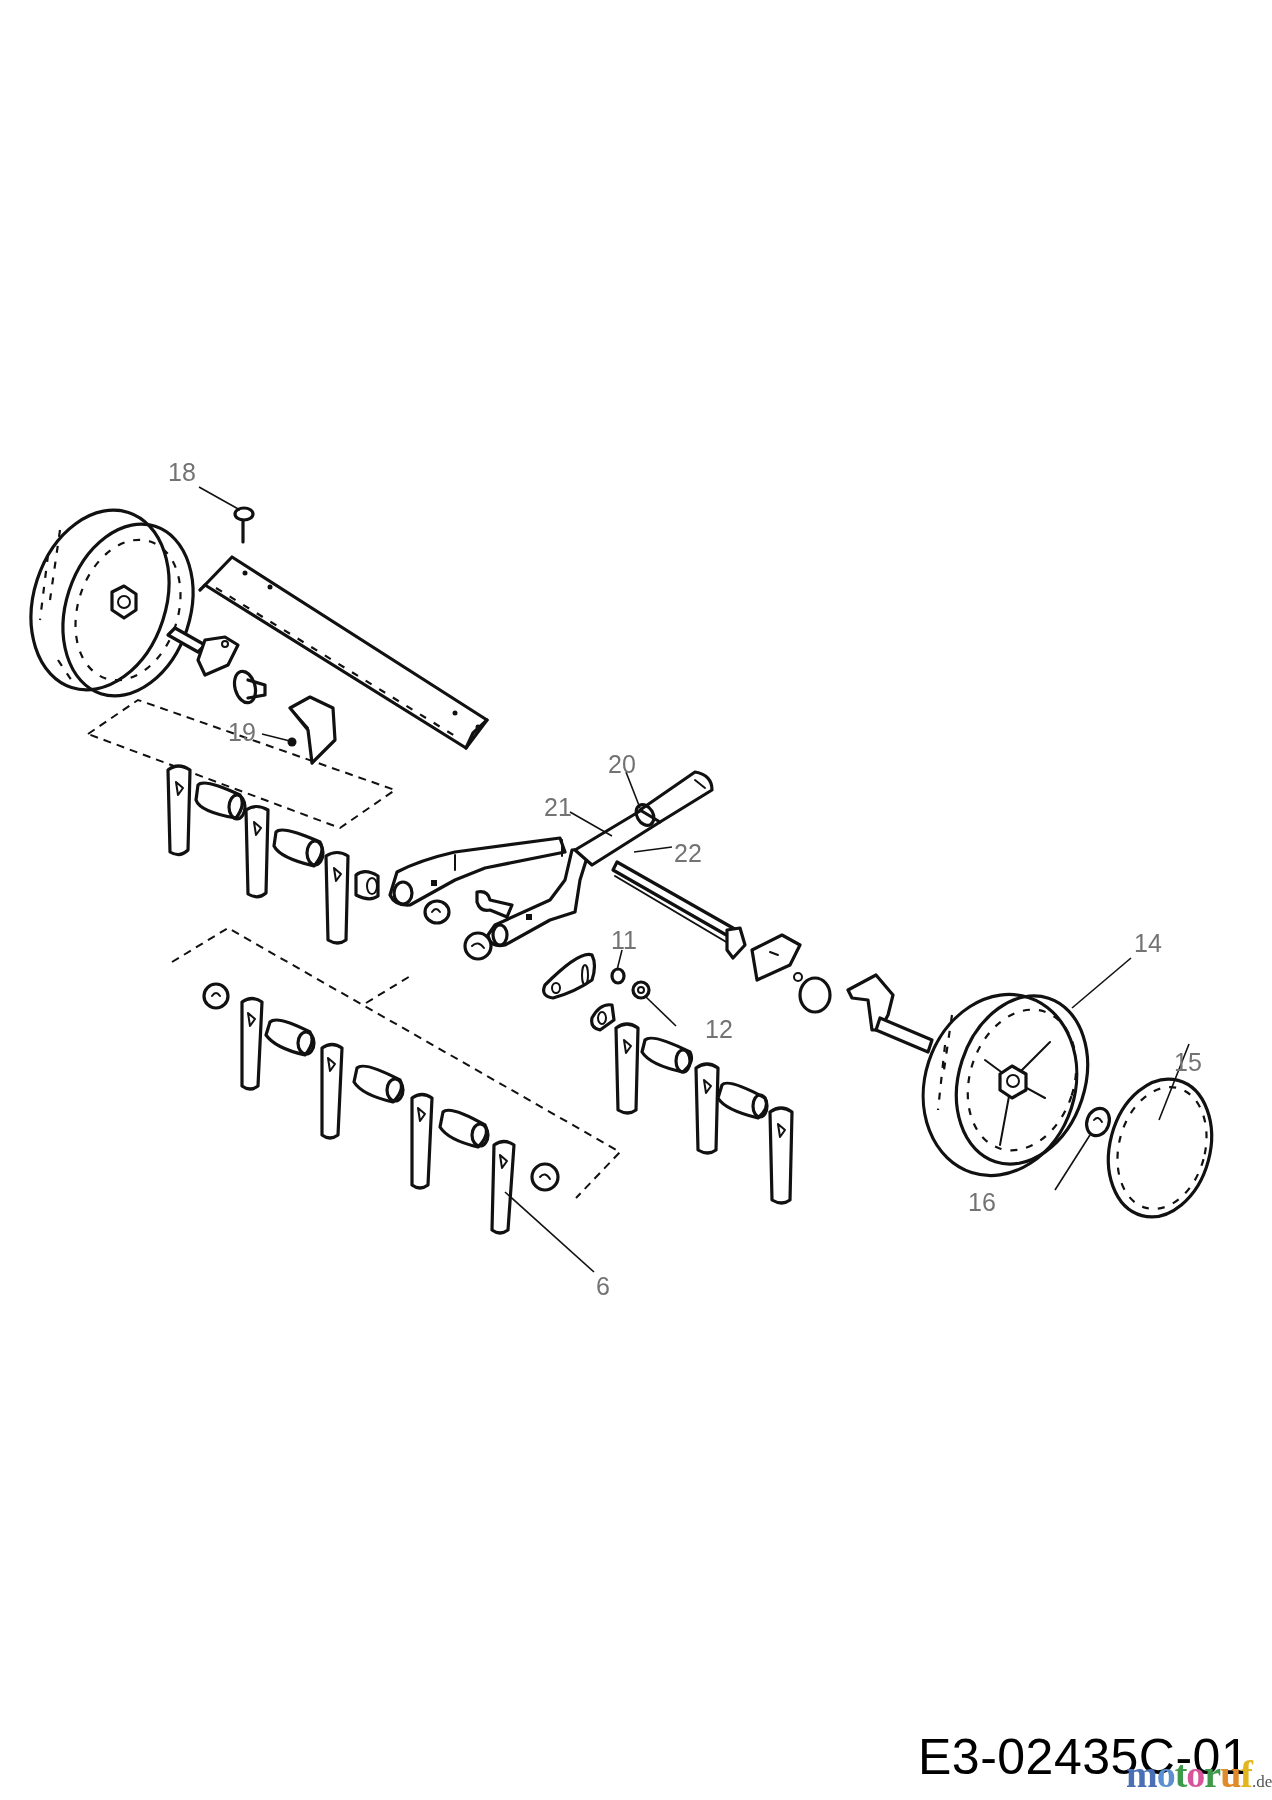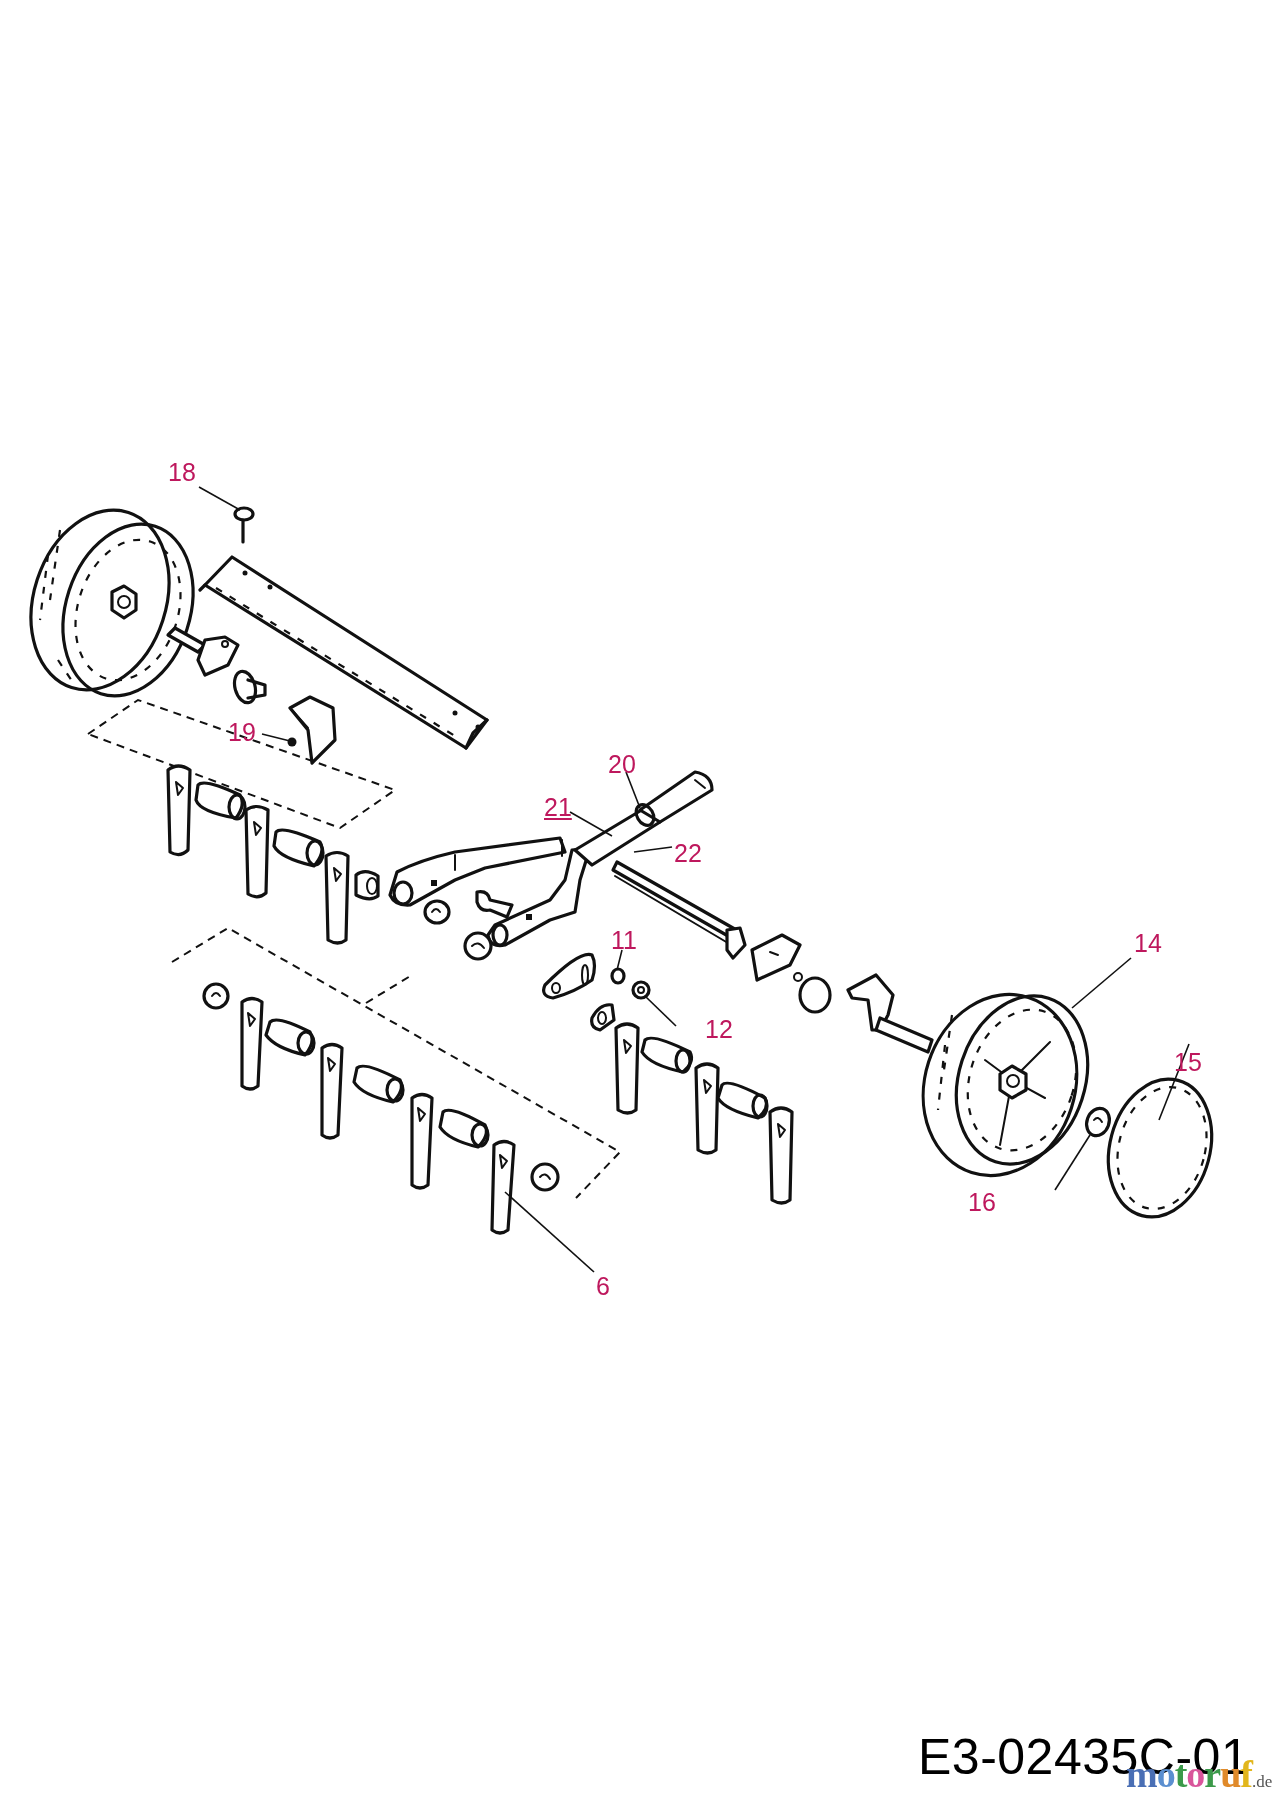--- a/index.html
+++ b/index.html
@@ -4,21 +4,21 @@
 <style>
   html, body { margin:0; padding:0; background:#ffffff; }
   body { width:1272px; height:1800px; position:relative; overflow:hidden; font-family:"Liberation Sans", sans-serif; }
   #diagram { position:absolute; left:0; top:0; width:1272px; height:1800px; }
   .ln { fill:none; stroke:#111; stroke-width:3.2; stroke-linecap:round; stroke-linejoin:round; }
   .ln-thin { fill:none; stroke:#111; stroke-width:2; stroke-linecap:round; stroke-linejoin:round; }
   .dash { fill:none; stroke:#111; stroke-width:2; stroke-dasharray:8 6; }
   .dash-rim { fill:none; stroke:#111; stroke-width:2.2; stroke-dasharray:7 9; }
   .fillw { fill:#fff; stroke:#111; stroke-width:3.2; stroke-linejoin:round; }
   .leader { stroke:#111; stroke-width:1.6; fill:none; }
-  .part-label { position:absolute; font-size:25px; color:#be185d; line-height:1; white-space:nowrap; font-family:"Liberation Sans", sans-serif; }
+  .part-label { position:absolute; font-size:25px; color:#737373; line-height:1; white-space:nowrap; font-family:"Liberation Sans", sans-serif; }
   .code-label { position:absolute; left:918px; top:1728px; font-size:50px; color:#000; letter-spacing:0.5px; font-family:"Liberation Sans", sans-serif; }
   .watermark { position:absolute; left:1110px; top:1752px; font-family:"Liberation Serif", serif; font-size:38px; font-weight:bold; letter-spacing:-1px;margin-left:16px; }
   .watermark .de { font-size:17px; color:#555; font-weight:normal; letter-spacing:0; }
 </style>
 </head>
 <body>
 
 <svg id="diagram" viewBox="0 0 1272 1800" xmlns="http://www.w3.org/2000/svg">
 
   <g>
@@ -206,21 +206,21 @@
     <line class="leader" x1="1189" y1="1044" x2="1159" y2="1120"></line>
     <line class="leader" x1="1055" y1="1190" x2="1090" y2="1135"></line>
     <line class="leader" x1="594" y1="1272" x2="505" y2="1192"></line>
   </g>
 </svg>
 
 <div id="labels">
     <div class="part-label" style="left: 168px; top: 460px;">18</div>
     <div class="part-label" style="left: 228px; top: 720px;">19</div>
     <div class="part-label" style="left: 608px; top: 752px;">20</div>
-    <div class="part-label" style="left: 544px; top: 795px; text-decoration: underline;">21</div>
+    <div class="part-label" style="left: 544px; top: 795px;">21</div>
     <div class="part-label" style="left: 674px; top: 841px;">22</div>
     <div class="part-label" style="left: 611px; top: 928px;">11</div>
     <div class="part-label" style="left: 677px; top: 1017px; margin-left: 28px;">12</div>
     <div class="part-label" style="left: 1134px; top: 931px;">14</div>
     <div class="part-label" style="left: 1174px; top: 1018px; margin-top: 32px;">15</div>
     <div class="part-label" style="left: 968px; top: 1190px;">16</div>
     <div class="part-label" style="left: 596px; top: 1274px;">6</div>
   </div>
 
 <div class="code-label">E3-02435C-01</div>

